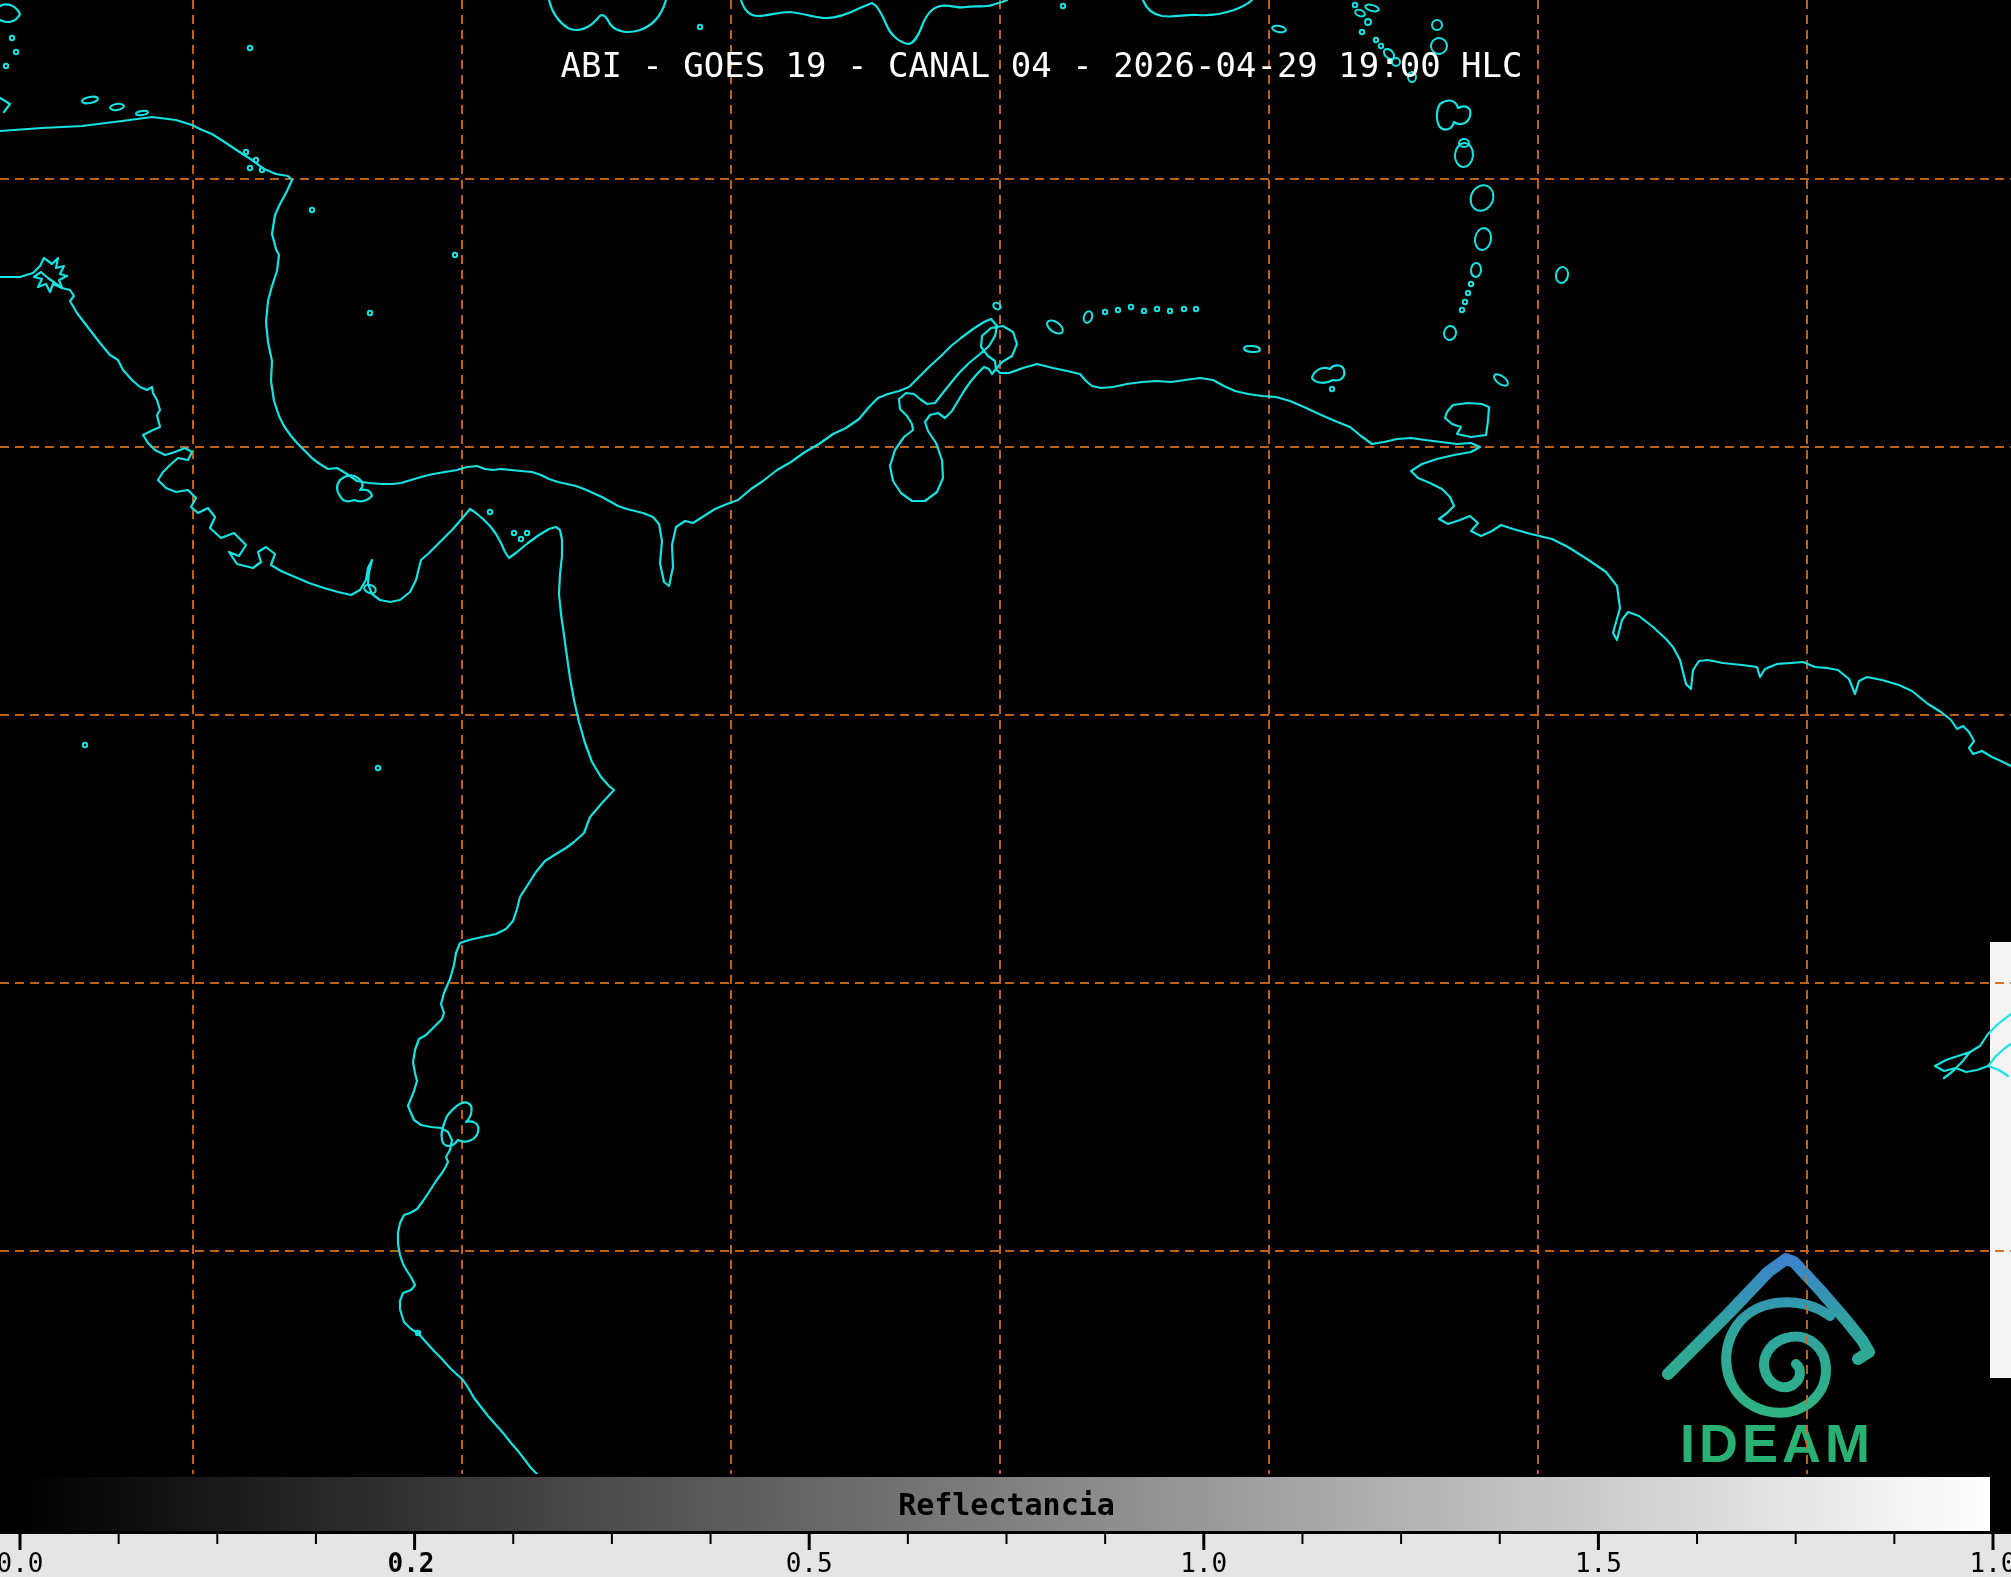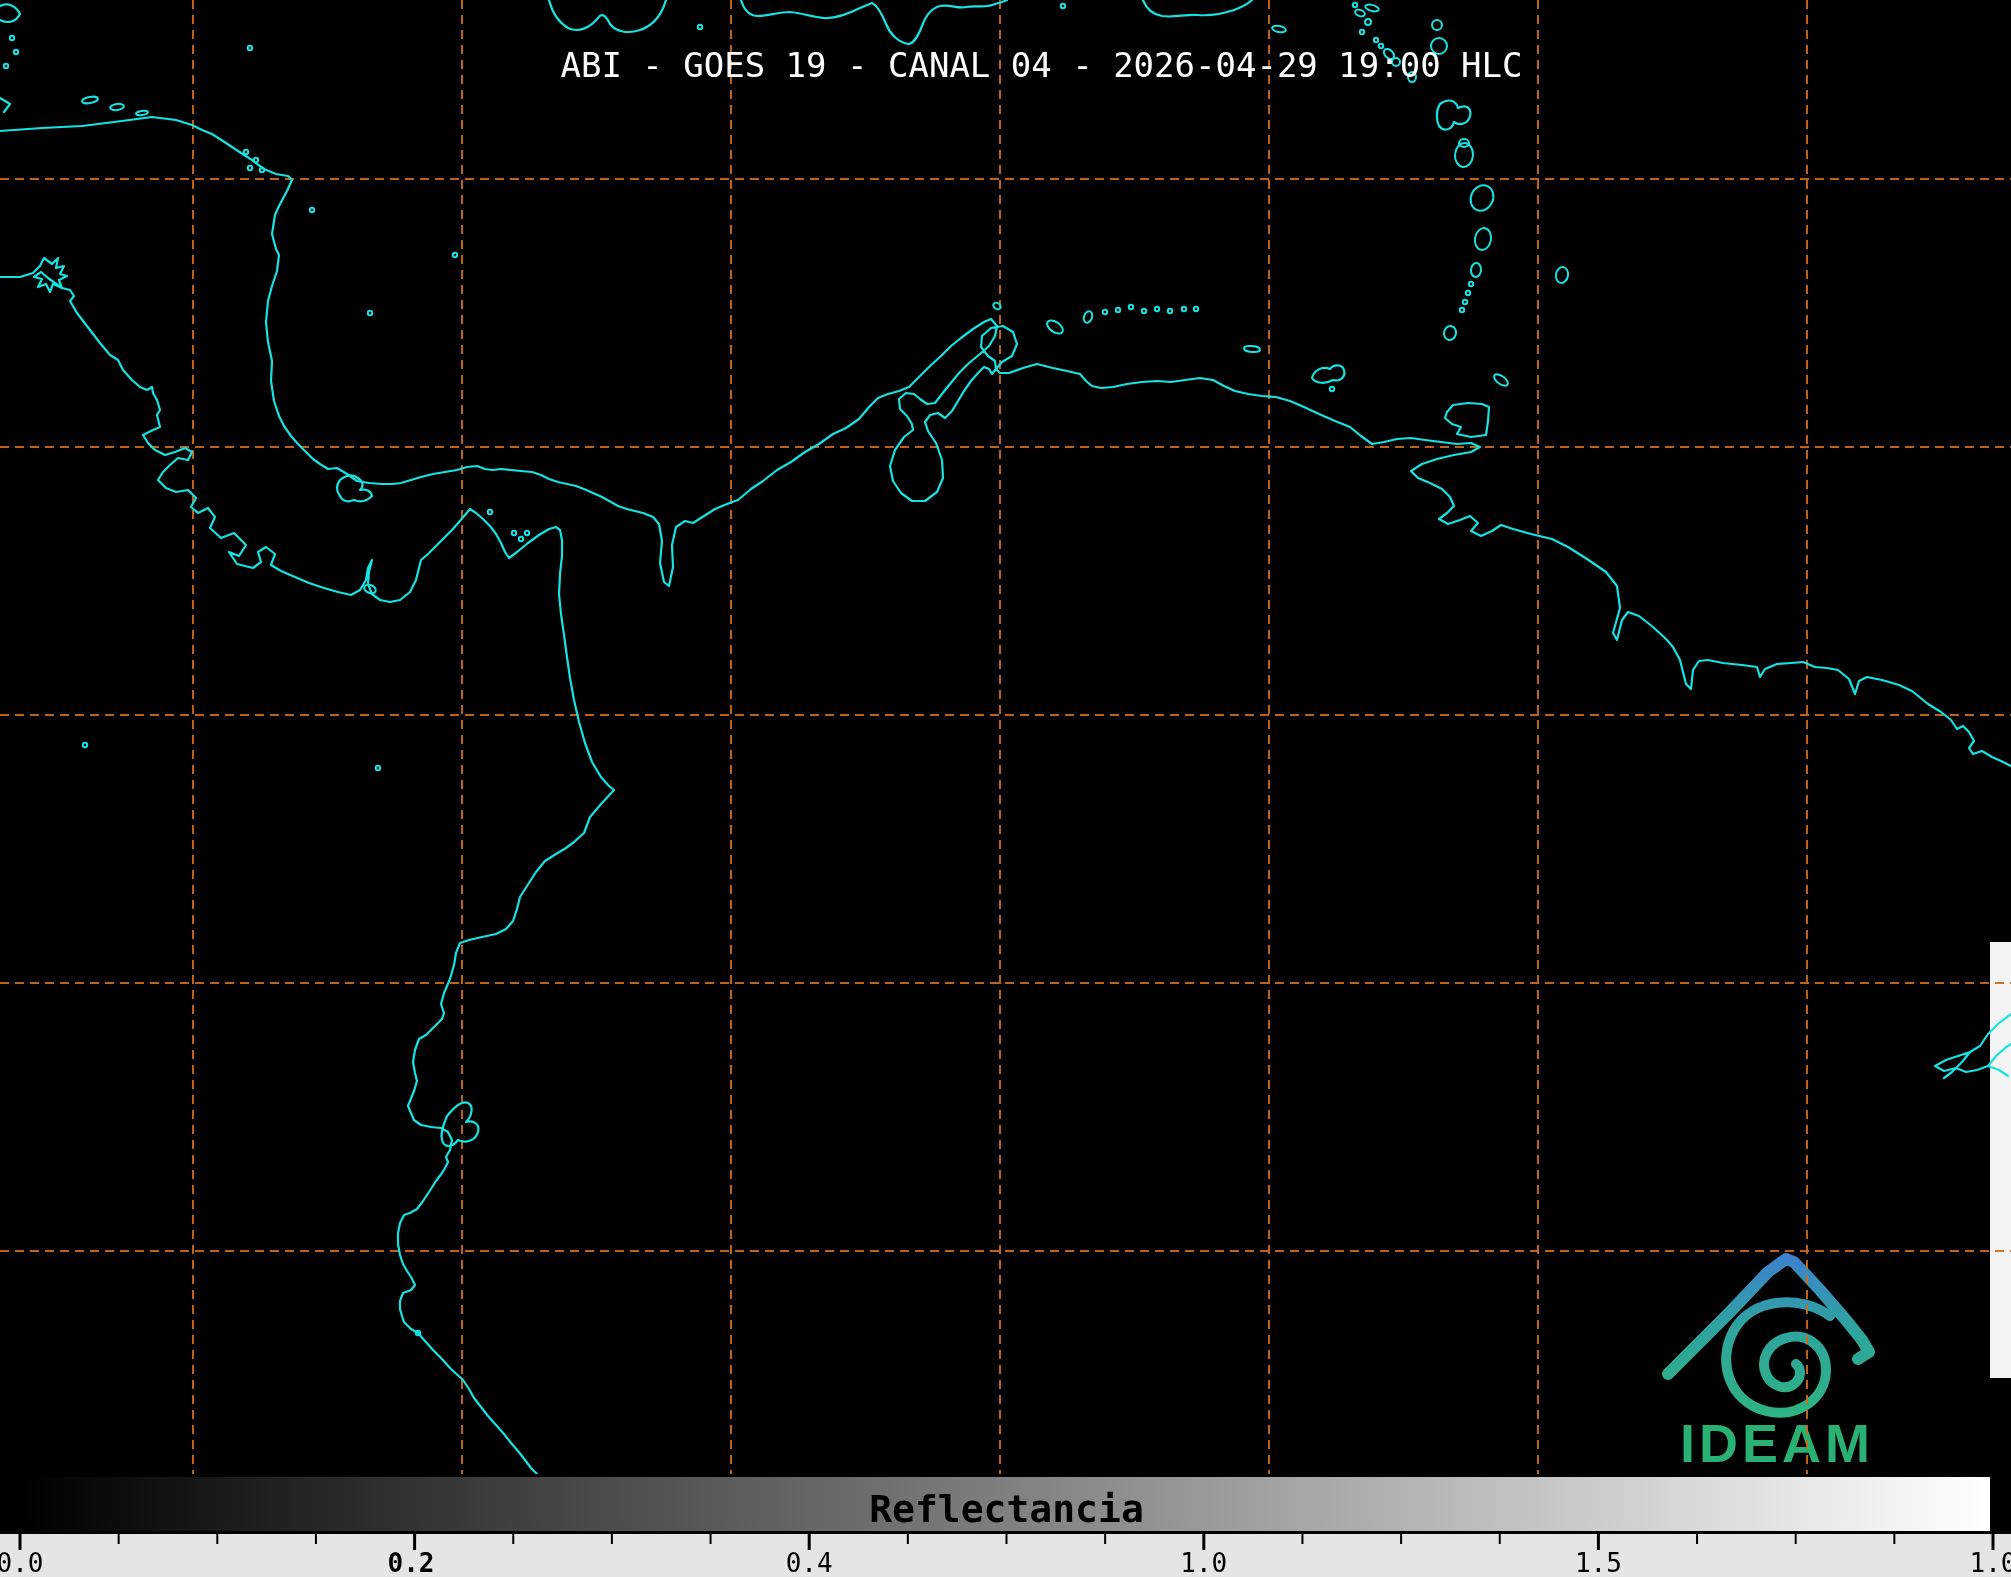--- a/index.html
+++ b/index.html
@@ -7,21 +7,21 @@
   .stage{position:relative;width:2011px;height:1577px;background:#000;
          font-family:"DejaVu Sans Mono","Liberation Mono",monospace;}
   #map-svg{position:absolute;left:0;top:0;}
   #map-title{position:absolute;top:46px;left:0;width:2011px;text-align:center;
              font-size:34px;line-height:38px;color:#fff;letter-spacing:0px;white-space:pre;padding-left:36px;}
   
   #colorbar-bar{position:absolute;left:20px;top:1474px;width:1973px;height:60px;
                 box-sizing:border-box;border:3px solid #000;
                 background:linear-gradient(to right,#000000,#ffffff);}
   #colorbar-label{position:absolute;left:20px;top:1487px;width:1973px;text-align:center;
-                  font-size:38px;font-weight:bold;color:#000;}
+                  font-size:30px;font-weight:bold;color:#000;}
   #tick-strip{position:absolute;left:0;top:1534px;width:2011px;height:43px;background:#fff;}
   #ticks-svg{position:absolute;left:0;top:0;}
   .tick-label{position:absolute;top:14px;transform:translateX(-50%);
               font-size:26px;color:#000;font-family:"DejaVu Sans Mono","Liberation Mono",monospace;}
   #logo-text-svg{font-family:"Liberation Sans","DejaVu Sans",sans-serif;font-weight:bold;}
 </style>
 </head>
 <body>
 
 <div class="stage" style="background: rgb(0, 0, 0);">
@@ -164,19 +164,19 @@
         <line x1="1401.1" y1="0" x2="1401.1" y2="10" stroke="#000000" stroke-width="2"></line>
         <line x1="1499.75" y1="0" x2="1499.75" y2="10" stroke="#000000" stroke-width="2"></line>
         <line x1="1598.4" y1="0" x2="1598.4" y2="16" stroke="#000000" stroke-width="3"></line>
         <line x1="1697.05" y1="0" x2="1697.05" y2="10" stroke="#000000" stroke-width="2"></line>
         <line x1="1795.7" y1="0" x2="1795.7" y2="10" stroke="#000000" stroke-width="2"></line>
         <line x1="1894.35" y1="0" x2="1894.35" y2="10" stroke="#000000" stroke-width="2"></line>
         <line x1="1993" y1="0" x2="1993" y2="16" stroke="#000000" stroke-width="3"></line>
       </svg>
   <div class="tick-label" style="left: 20px;">0.0</div>
       <div class="tick-label" style="left: 411px; font-weight: bold;">0.2</div>
-      <div class="tick-label" style="left: 809.2px;">0.4</div>
+      <div class="tick-label" style="left: 809.2px;">0.5</div>
       <div class="tick-label" style="left: 1203.8px;">1.0</div>
       <div class="tick-label" style="left: 1598.4px;">1.5</div>
       <div class="tick-label" style="left: 1993px;">1.0</div>
     </div>
 
 </div>
 
 </body></html>

